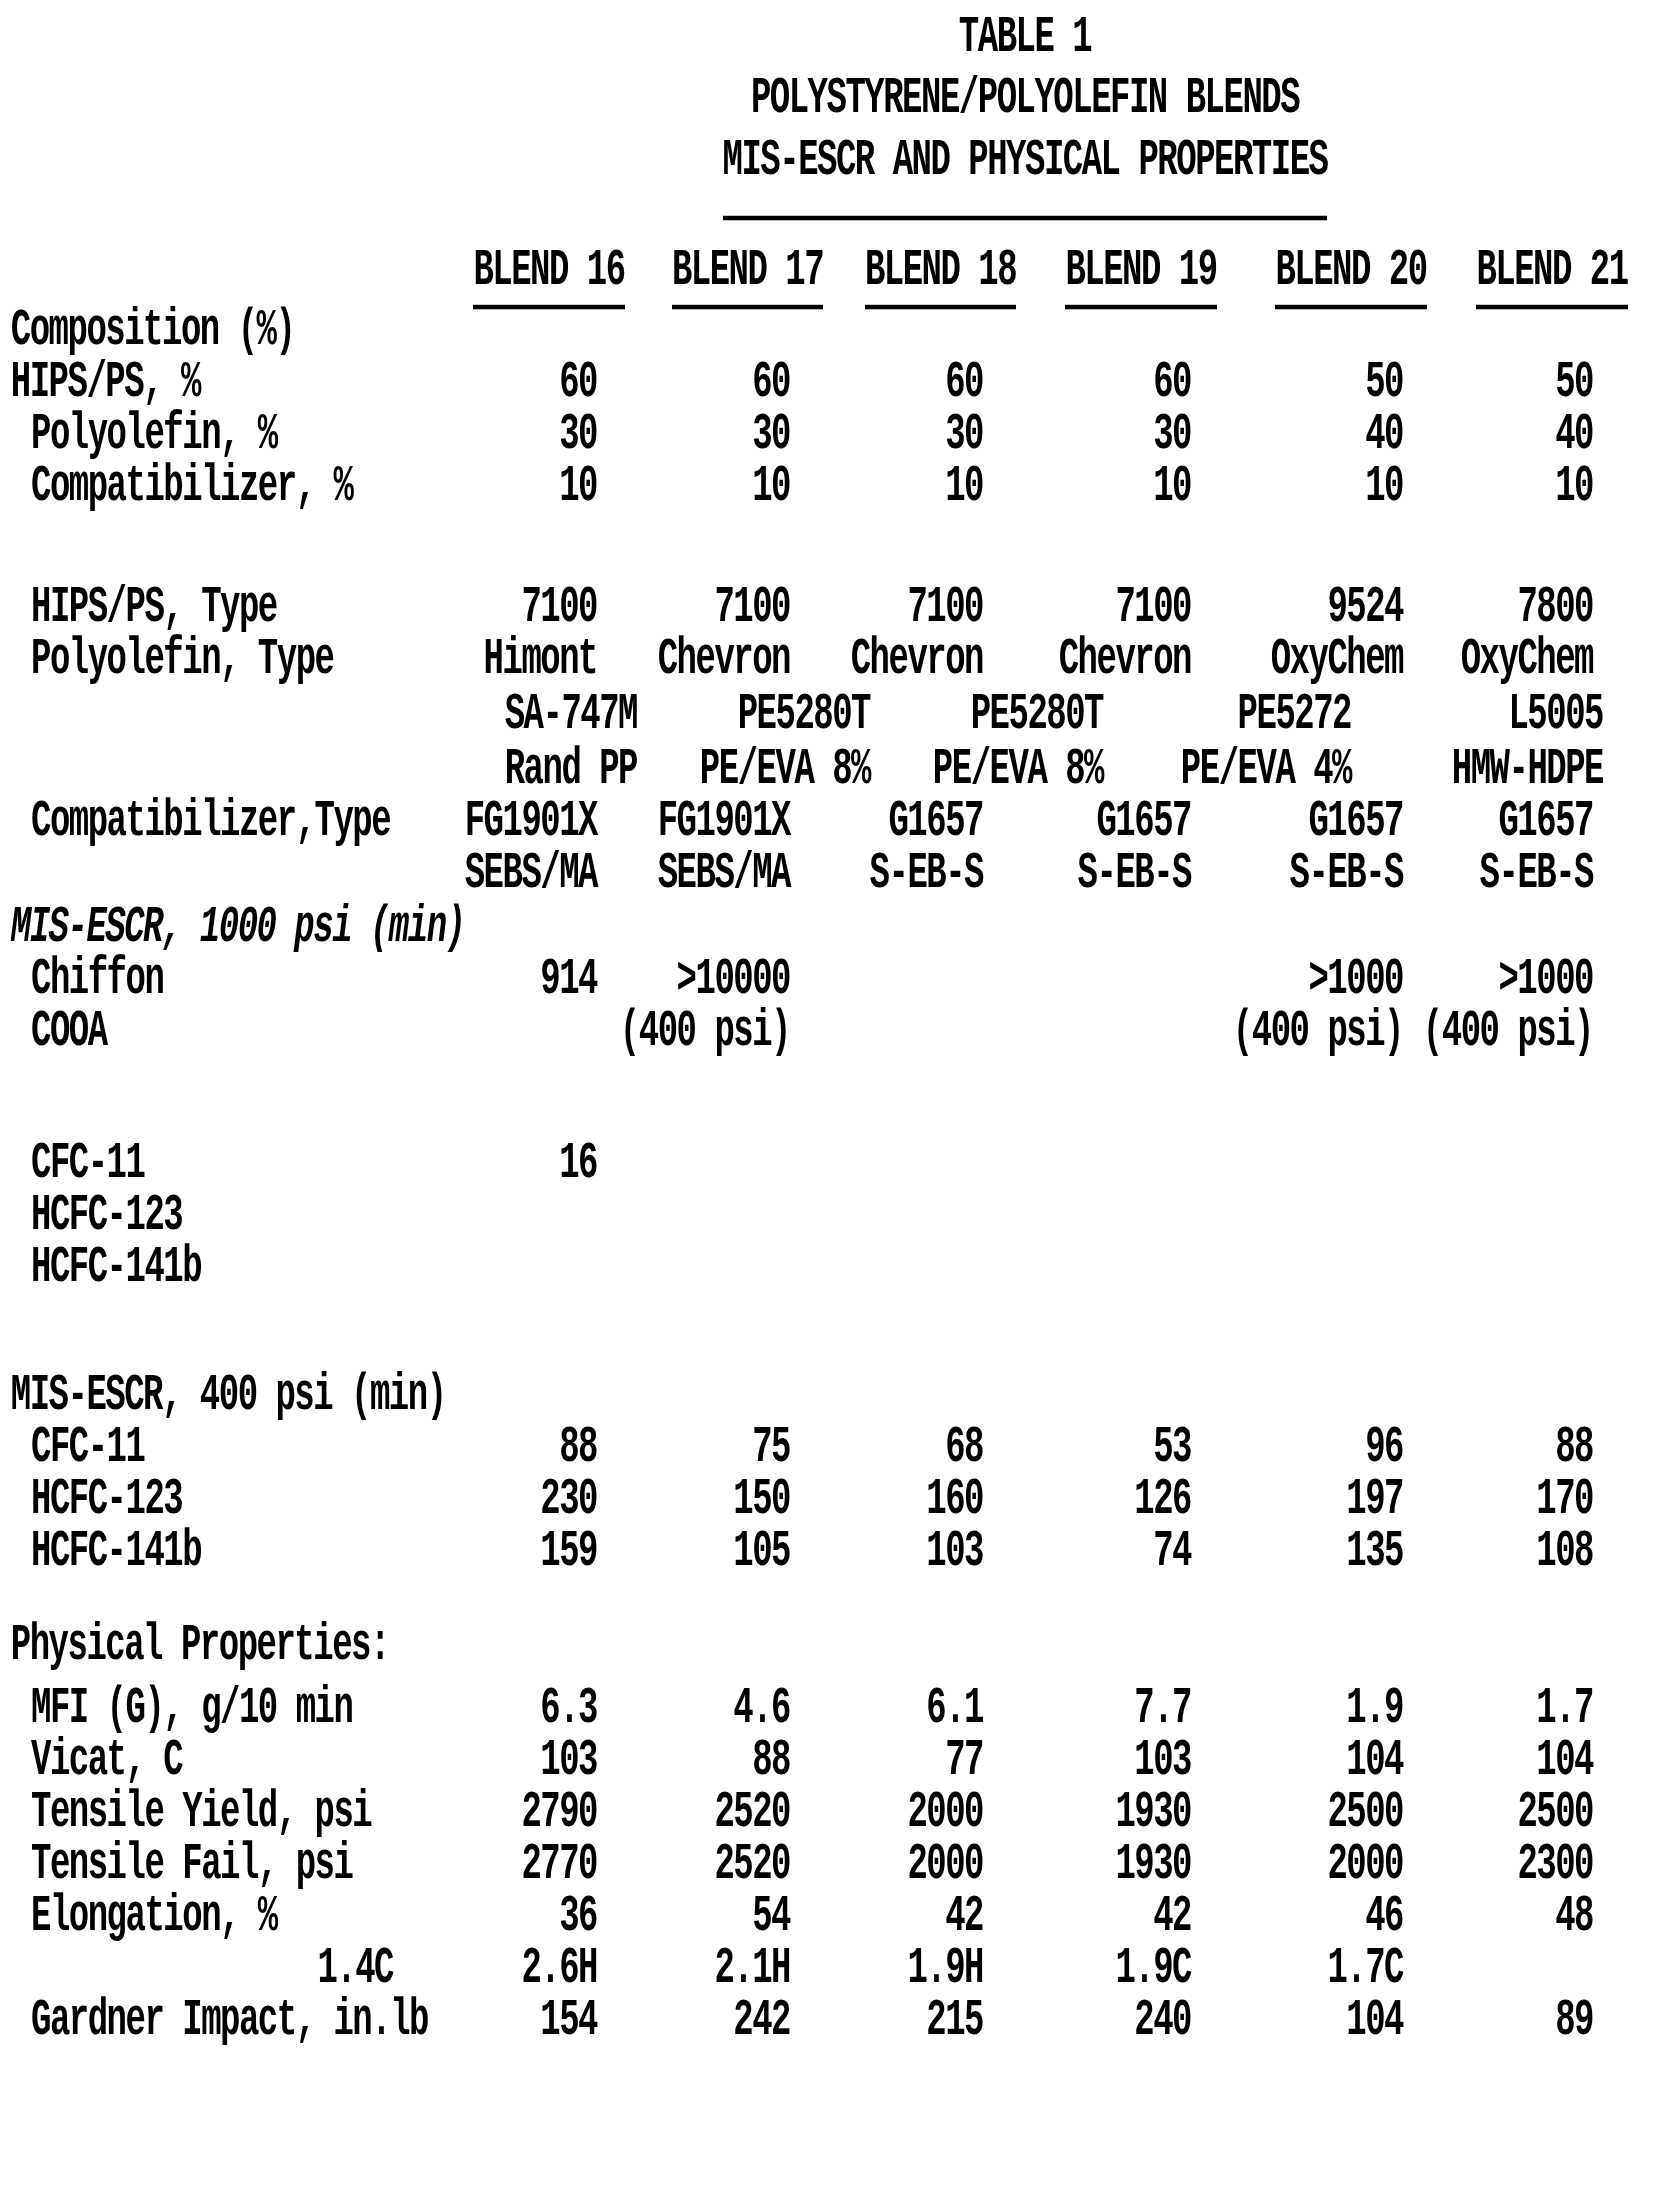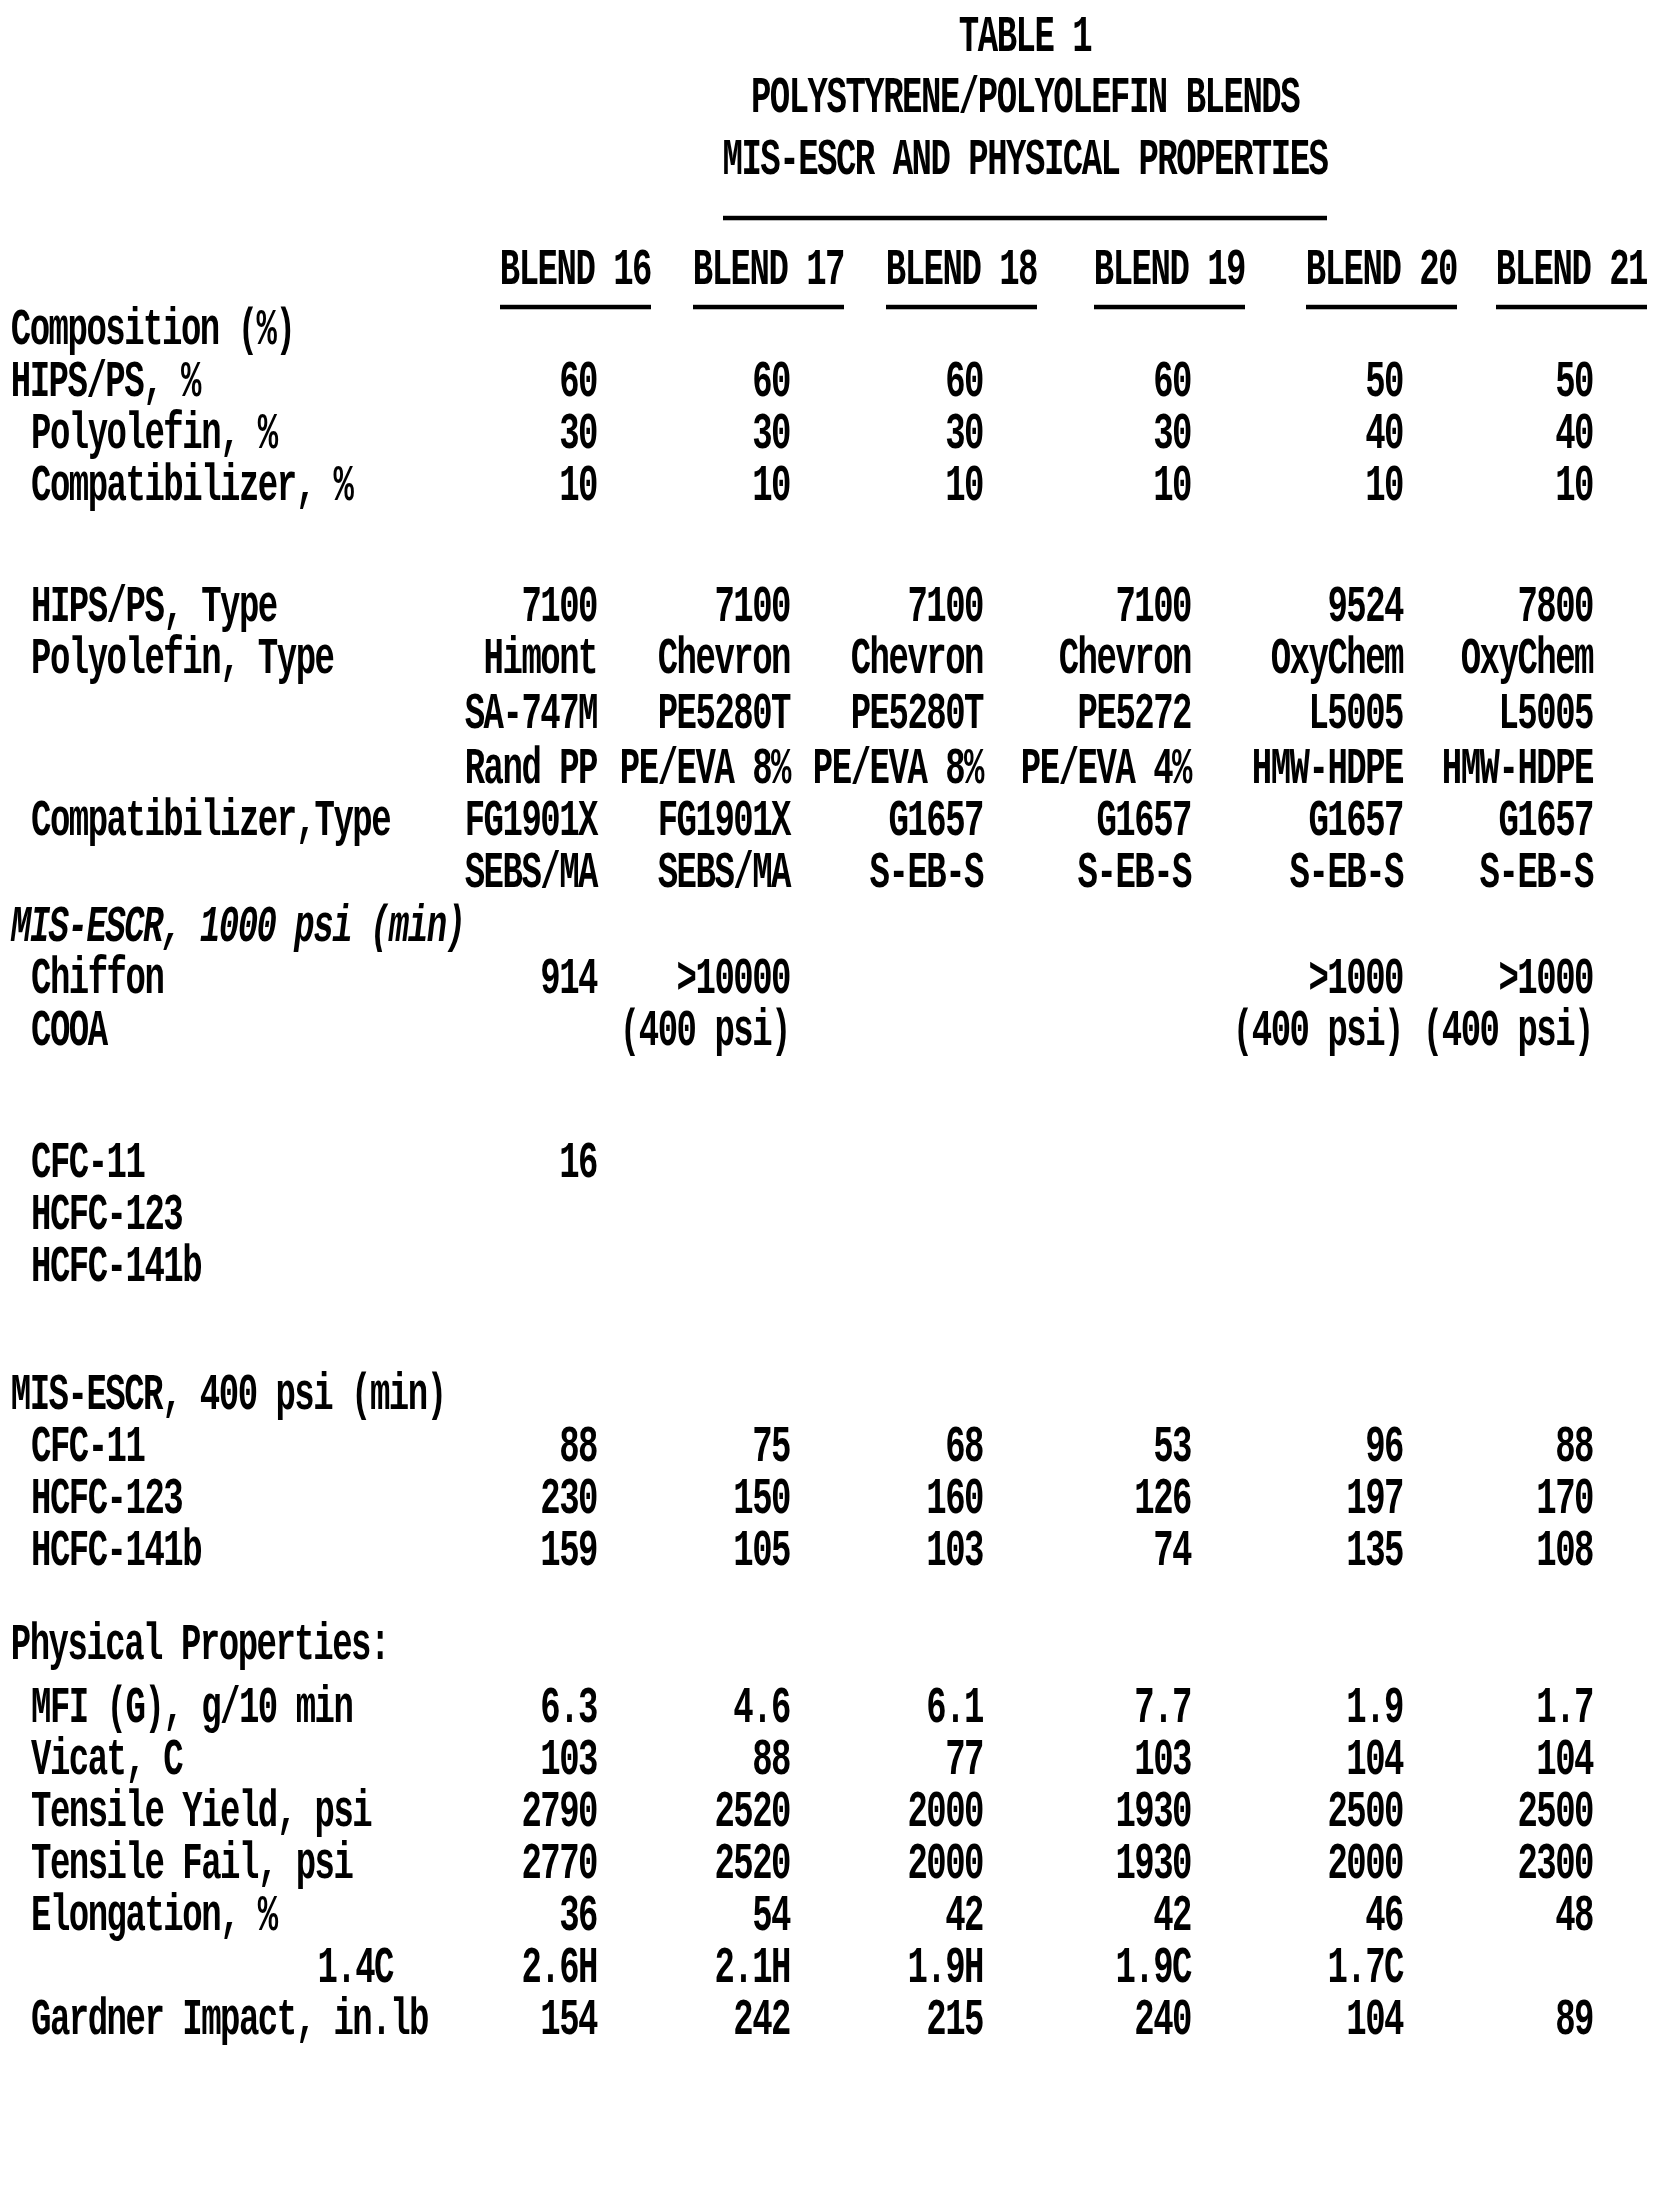--- a/index.html
+++ b/index.html
@@ -42,24 +42,24 @@
   .cell {
     display: flex;
     align-items: center;
     height: 52px;
     white-space: pre;
     overflow: visible;
   }
   .label { justify-content: flex-start; padding-left: 10.8px; }
   .ind1  { padding-left: 31px; }
   .val   { justify-content: flex-end; padding-right: 54px; }
-  .colhead { justify-content: flex-end; padding-right: 0; }
+  .colhead { justify-content: center; padding-right: 0; }
 
   .mt70  { margin-top: 54px; }
-  .mt4   { margin-top: 3.1px; }
+  .mt4   { margin-top: 3.1px; gap: 40px; }
   .mt90  { margin-top: 69px; }
   .mt2   { margin-top: 1.5px; font-style: italic; }
   .mt104 { margin-top: 80px; }
   .mt131 { margin-top: 76px; }
   .mt54  { margin-top: 42px; }
   .mt14  { margin-top: 10.8px; }
 </style>
 </head>
 <body>
 

